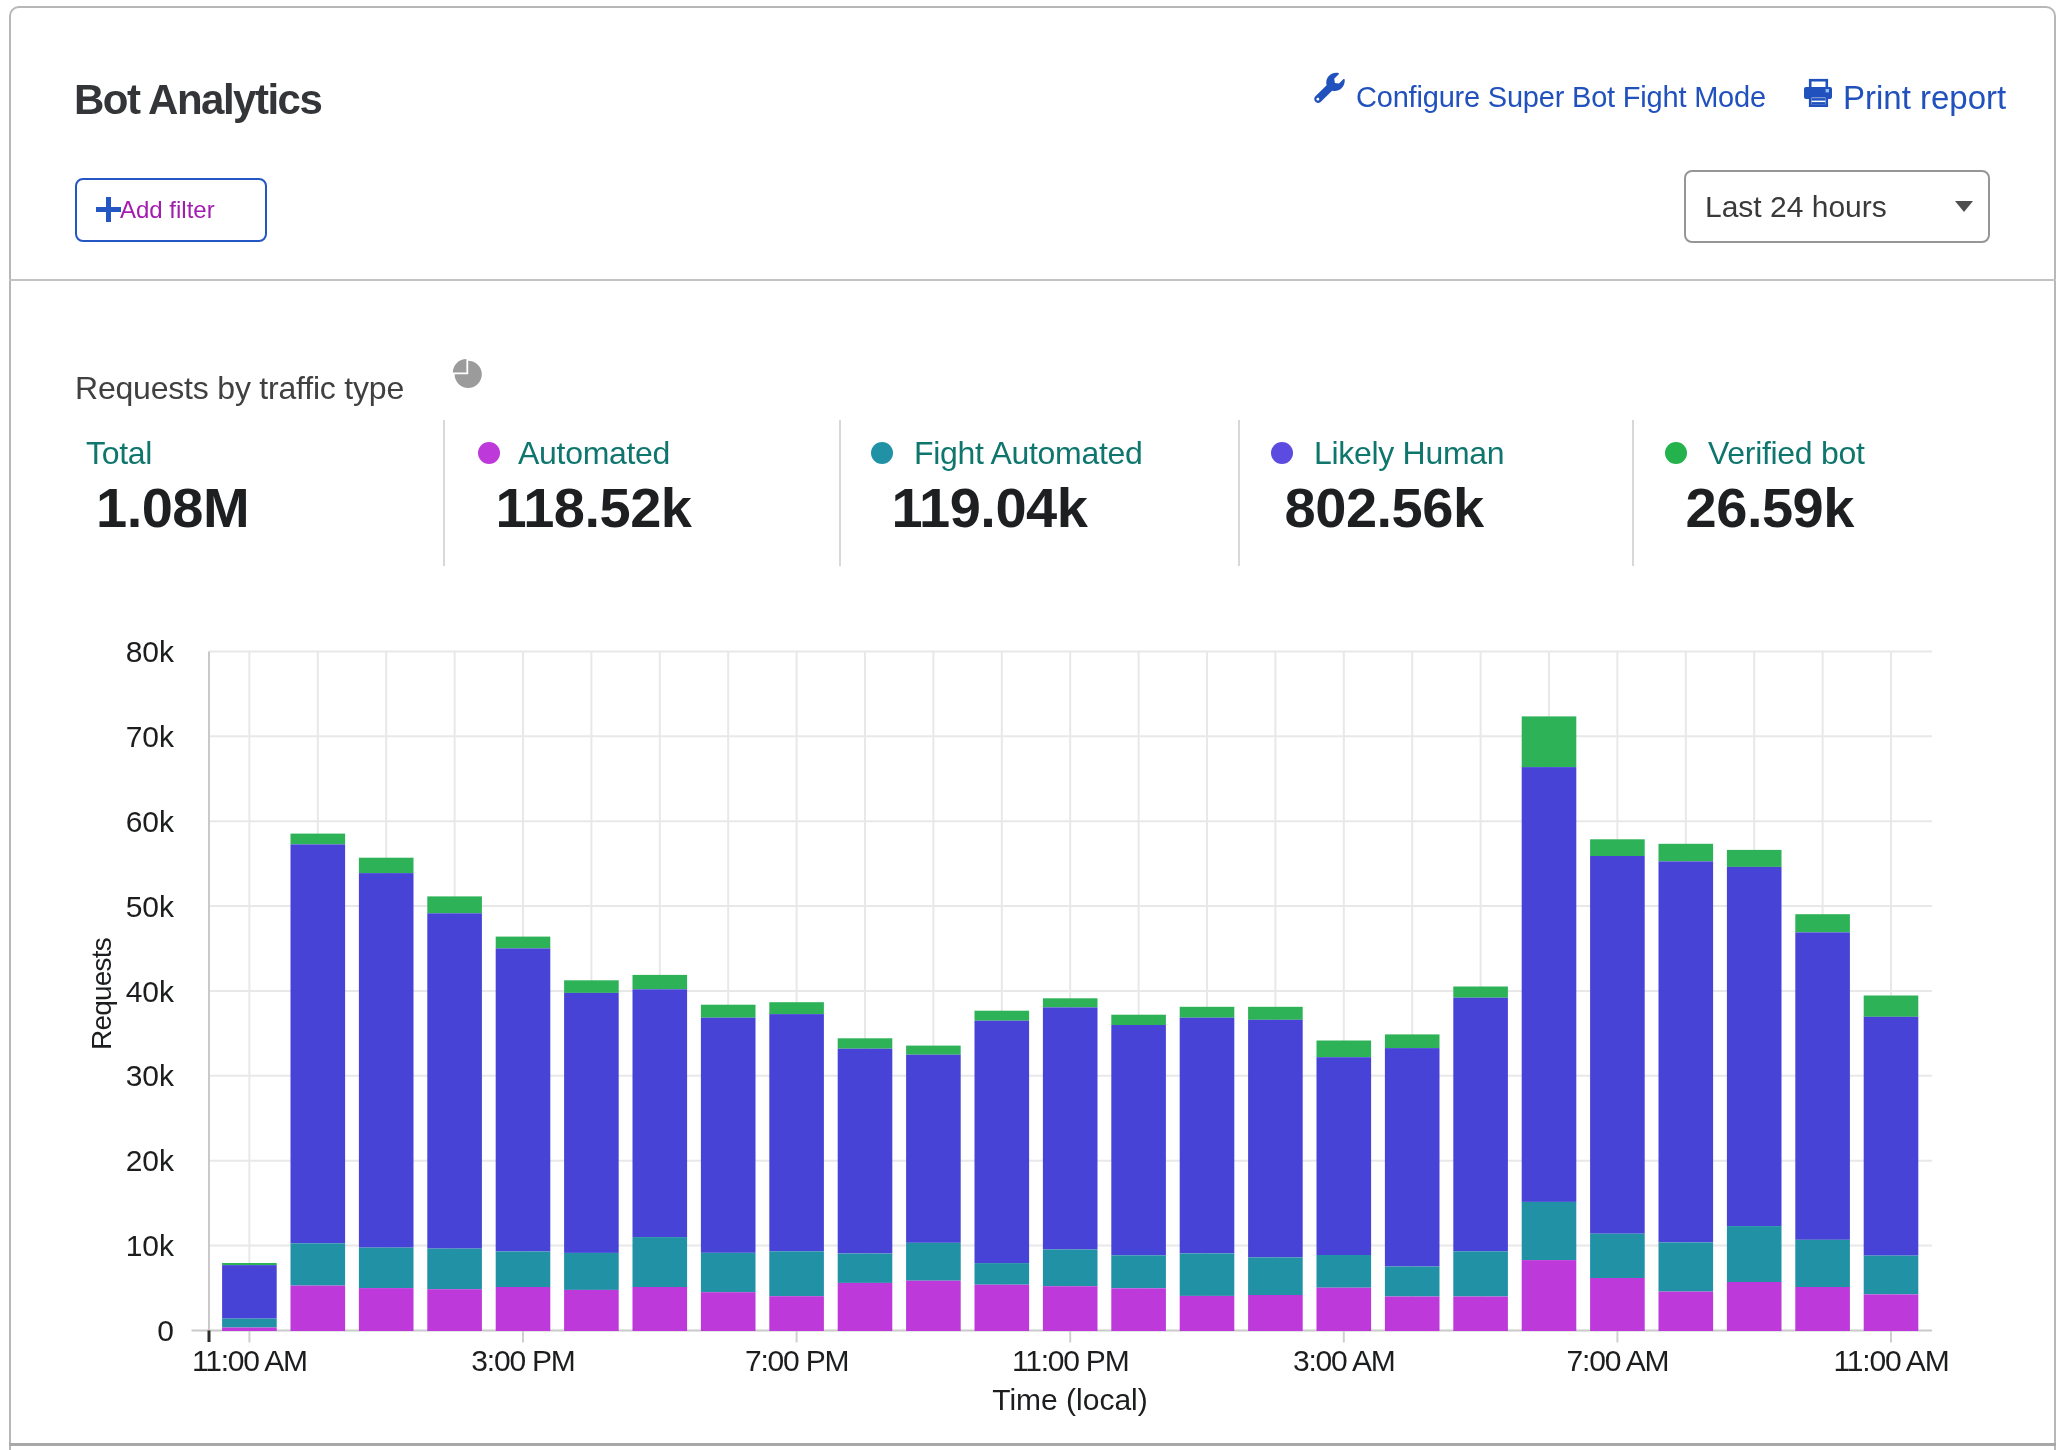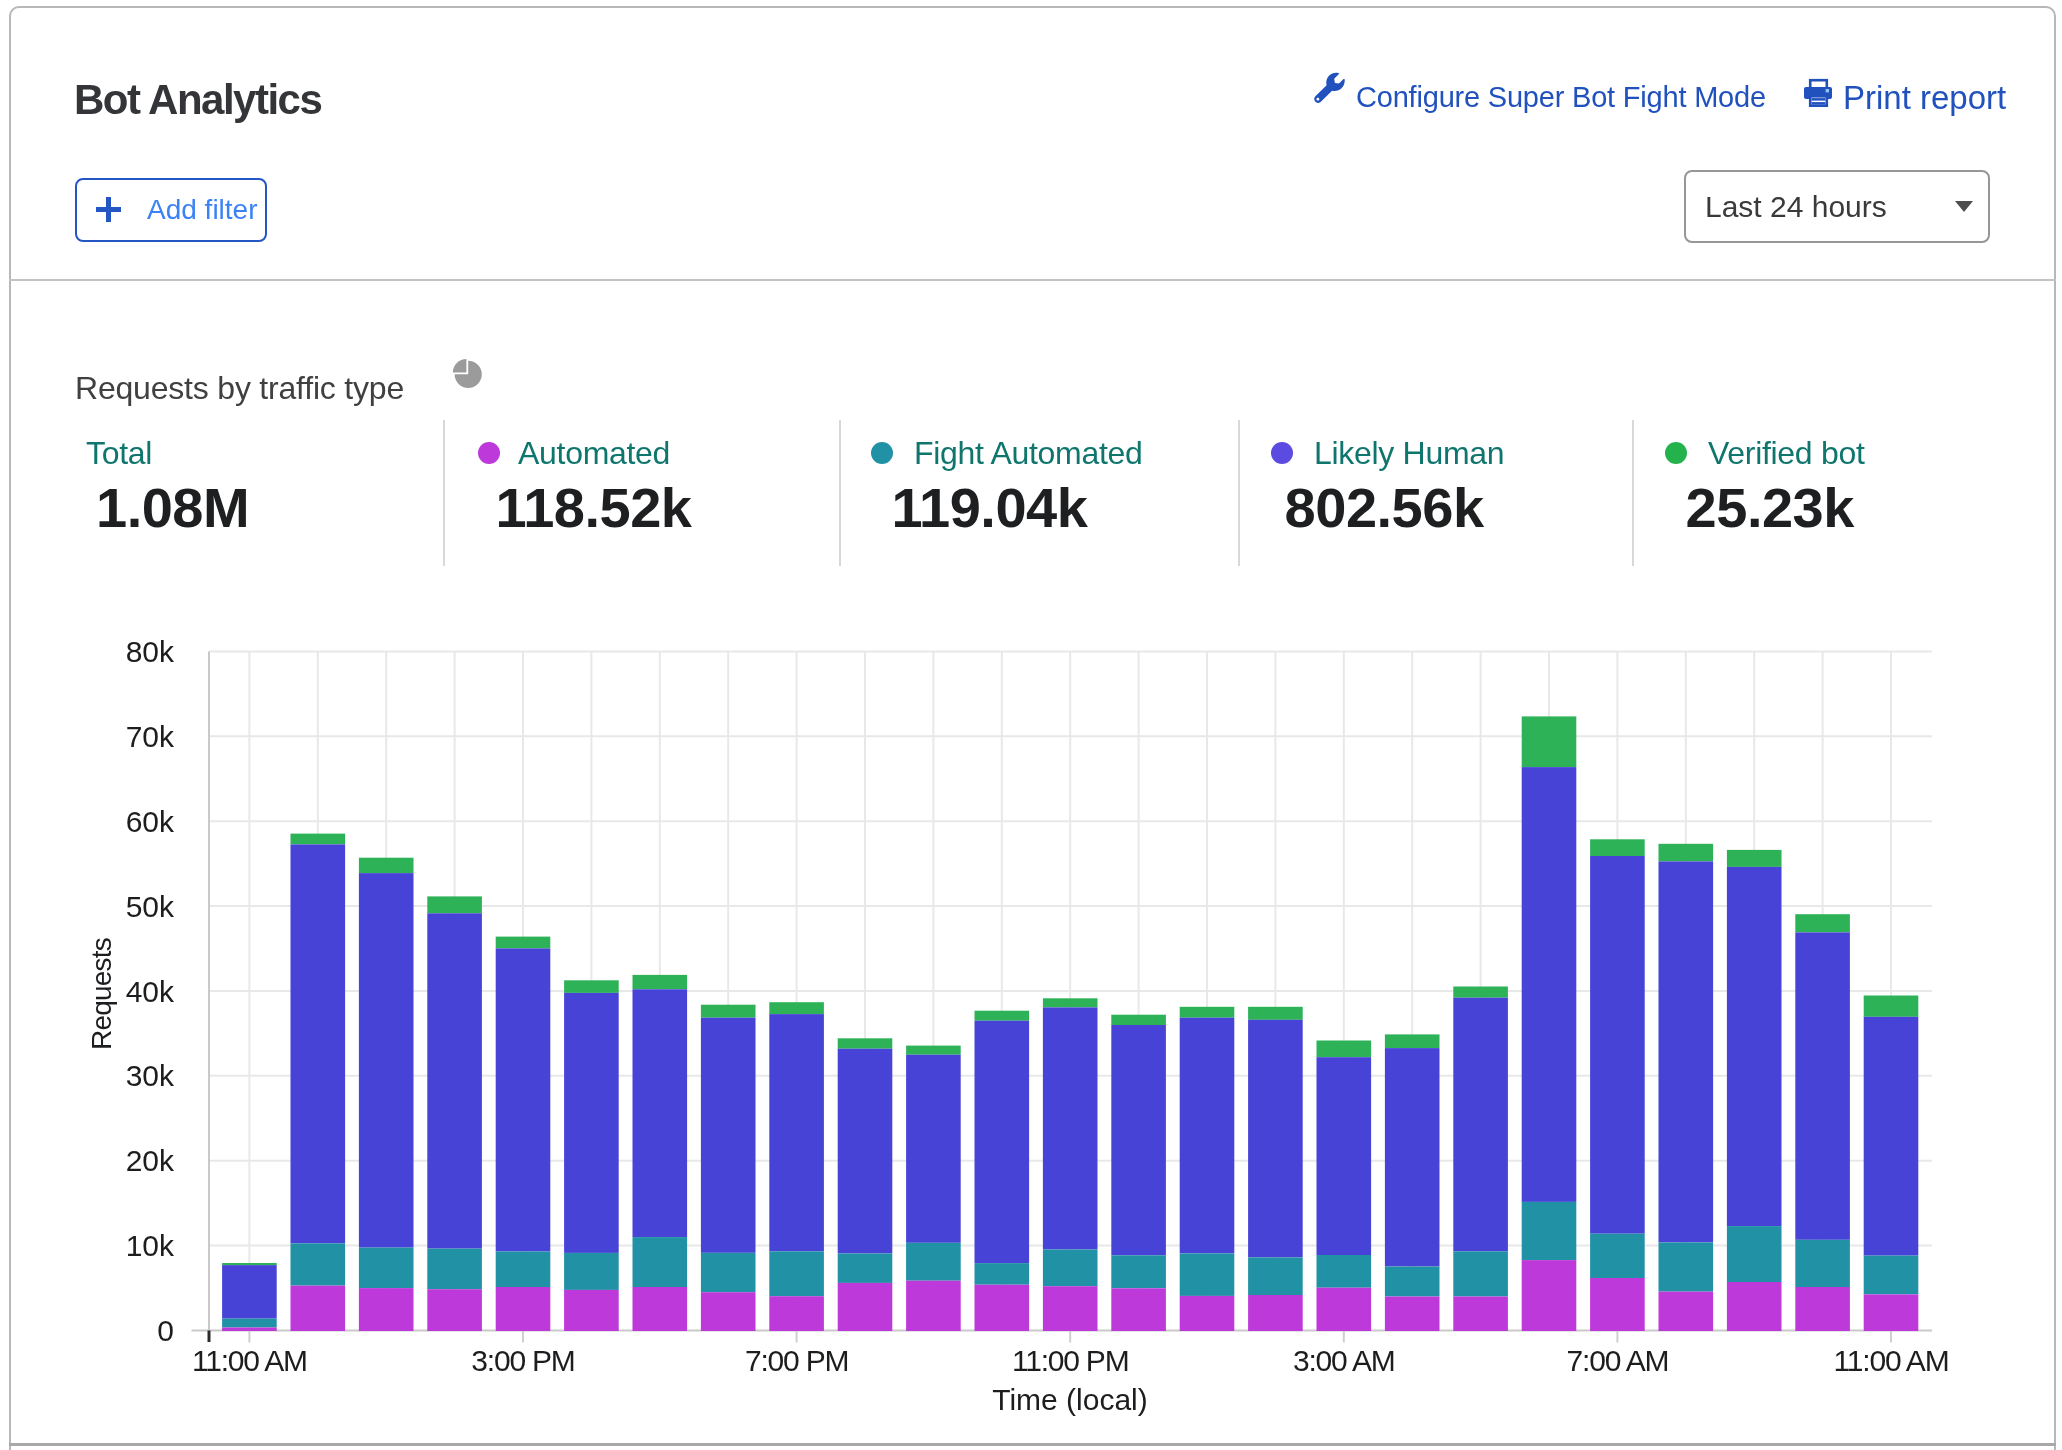--- a/index.html
+++ b/index.html
@@ -22,21 +22,21 @@
 <rect x="22.6" y="11" width="3.4" height="3.4" fill="#8fc1f5"></rect>
 <rect x="7.2" y="18.3" width="16.6" height="9.4" fill="#fff" stroke="#2151bd" stroke-width="2.6"></rect>
 <rect x="8.6" y="20.1" width="13.8" height="2.5" fill="#2151bd"></rect>
 <rect x="8.6" y="24.1" width="13.8" height="2.5" fill="#2151bd"></rect>
 </svg>
 <div style="position:absolute;left:1843px;top:83px;font-size:33px;color:#2151bd;line-height:29px">Print report</div>
 
 <div style="position:absolute;left:75px;top:178px;width:192px;height:64px;border:2px solid #2456c4;border-radius:8px"></div>
 <div style="position:absolute;left:96px;top:207px;width:25px;height:5px;background:#2456c4"></div>
 <div style="position:absolute;left:106px;top:197px;width:5px;height:25px;background:#2456c4"></div>
-<div style="position:absolute;left:147px;top:196px;font-size:28px;color:#3b82f6;line-height:28px">Add filter</div>
+<div style="position:absolute;left:120px;top:196px;font-size:24px;color:#a21caf;line-height:28px">Add filter</div>
 
 <div style="position:absolute;left:1684px;top:170px;width:306px;height:73px;border:2px solid #969696;border-radius:8px"></div>
 <div style="position:absolute;left:1705px;top:192px;font-size:30px;color:#3a3a3a;line-height:30px">Last 24 hours</div>
 <svg style="position:absolute;left:1955px;top:201px" width="18" height="11" viewBox="0 0 18 11">
     <path d="M0 0h18L9 11Z" fill="#4f4f4f"></path>
   </svg>
 
 <div style="position:absolute;left:9px;top:279px;width:2047px;height:2px;background:#c2c2c2"></div>
 
 <div style="position:absolute;left:75px;top:372px;font-size:32px;font-weight:400;color:#404040;line-height:32px;letter-spacing:-0.2px">Requests by traffic type</div>
@@ -55,21 +55,21 @@
 <div style="position:absolute;left:871.0px;top:441.5px;width:22px;height:22px;border-radius:50%;background:#2191a5"></div>
 <div class="slabel" style="left:914.0px">Fight Automated</div>
 <div style="position:absolute;left:1271.0px;top:441.5px;width:22px;height:22px;border-radius:50%;background:#5b4be0"></div>
 <div class="slabel" style="left:1314.0px">Likely Human</div>
 <div style="position:absolute;left:1665.0px;top:441.5px;width:22px;height:22px;border-radius:50%;background:#24b24d"></div>
 <div class="slabel" style="left:1708.0px">Verified bot</div>
 <div class="snum" style="left:84px">1.08M</div>
 <div class="snum" style="left:483.6px">118.52k</div>
 <div class="snum" style="left:879.5px">119.04k</div>
 <div class="snum" style="left:1272.6px">802.56k</div>
-<div class="snum" style="left:1673.6px">25.23k</div>
+<div class="snum" style="left:1673.6px">26.59k</div>
 
 <svg style="position:absolute;left:0;top:0" width="2062" height="1450" viewBox="0 0 2062 1450">
 <line x1="209.0" y1="1245.6" x2="1932.0" y2="1245.6" stroke="#e8e8e8" stroke-width="2"></line>
 <line x1="209.0" y1="1160.7" x2="1932.0" y2="1160.7" stroke="#e8e8e8" stroke-width="2"></line>
 <line x1="209.0" y1="1075.8" x2="1932.0" y2="1075.8" stroke="#e8e8e8" stroke-width="2"></line>
 <line x1="209.0" y1="991.0" x2="1932.0" y2="991.0" stroke="#e8e8e8" stroke-width="2"></line>
 <line x1="209.0" y1="906.1" x2="1932.0" y2="906.1" stroke="#e8e8e8" stroke-width="2"></line>
 <line x1="209.0" y1="821.2" x2="1932.0" y2="821.2" stroke="#e8e8e8" stroke-width="2"></line>
 <line x1="209.0" y1="736.3" x2="1932.0" y2="736.3" stroke="#e8e8e8" stroke-width="2"></line>
 <line x1="209.0" y1="651.4" x2="1932.0" y2="651.4" stroke="#e8e8e8" stroke-width="2"></line>

